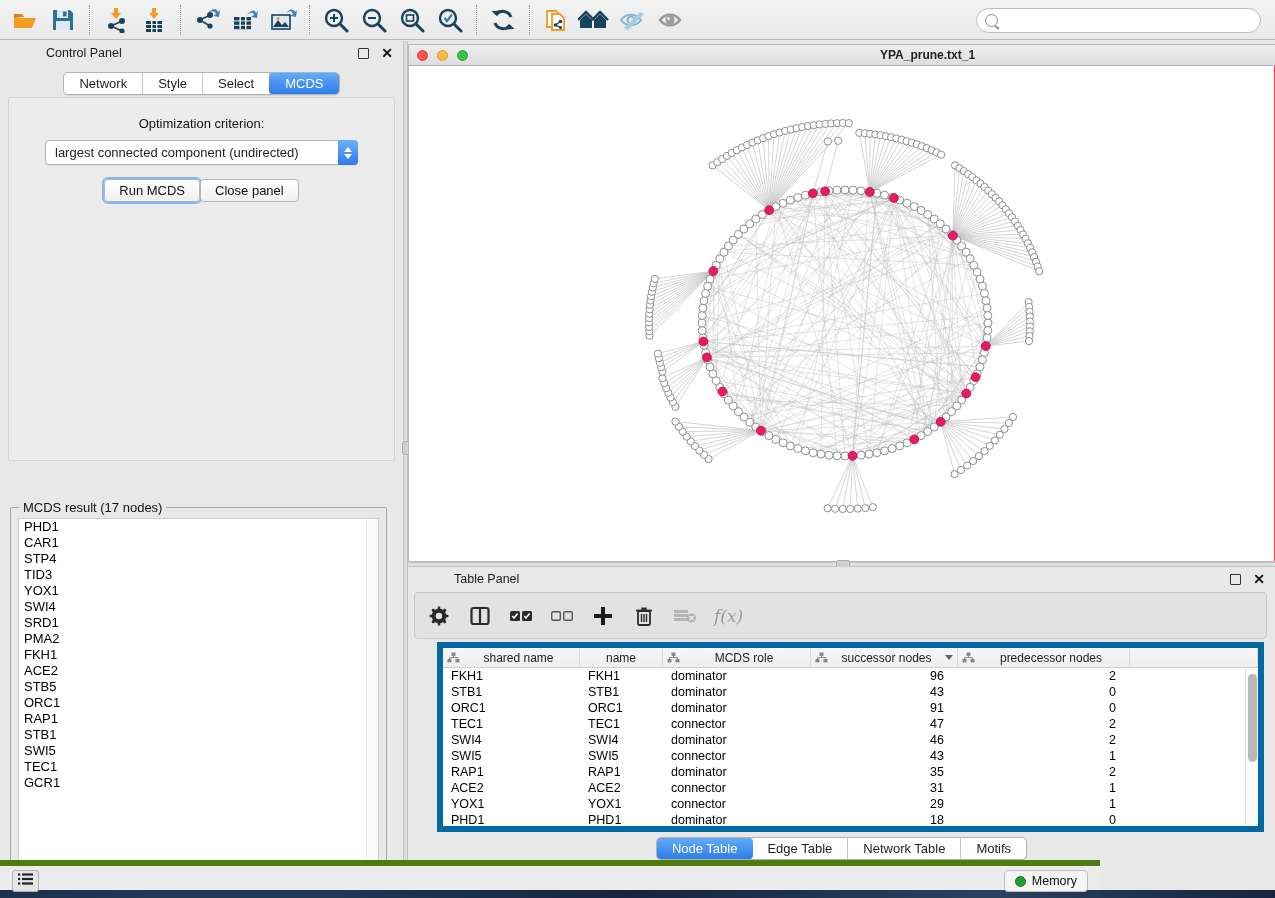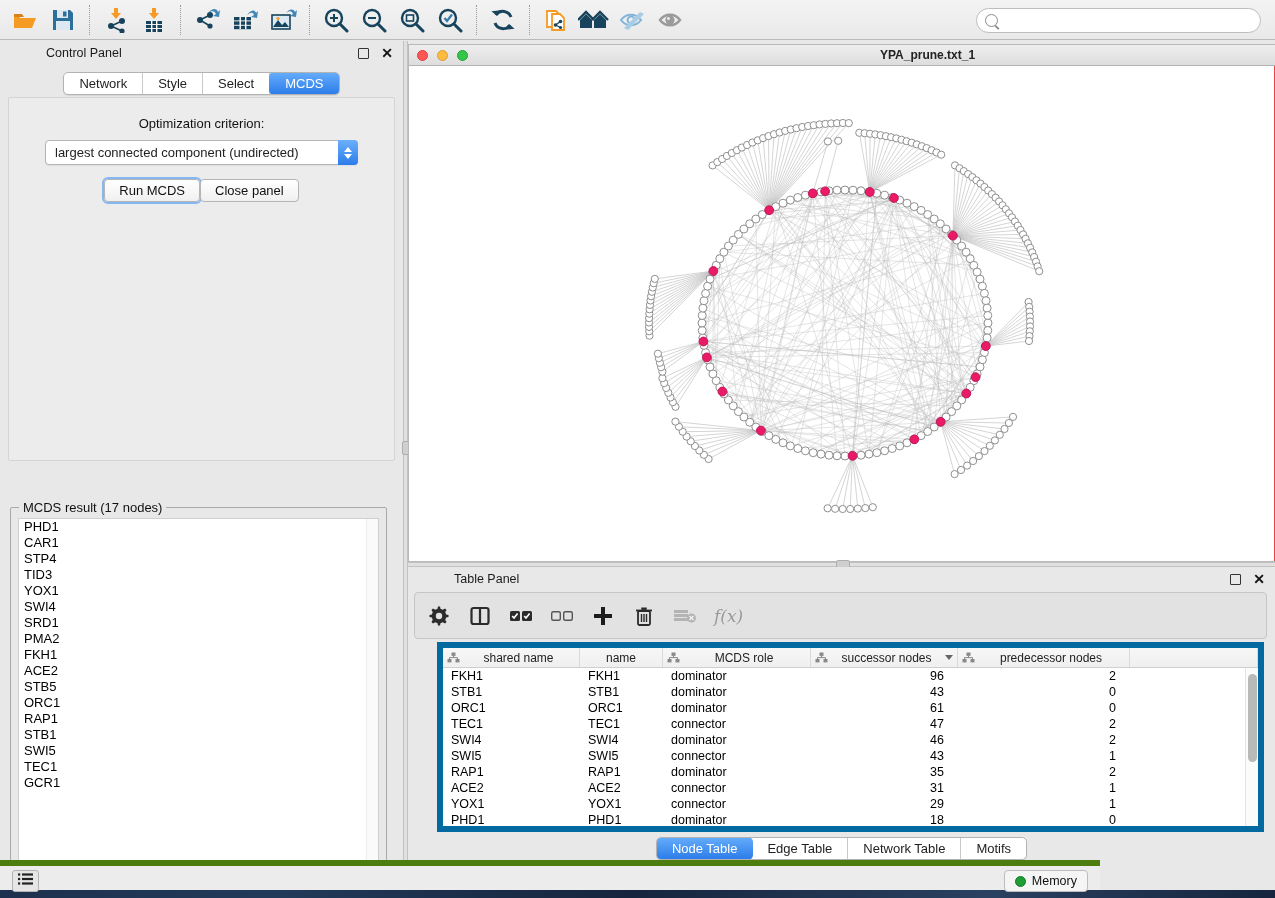--- a/index.html
+++ b/index.html
@@ -1140,21 +1140,21 @@
             <div class="td">STB1</div>
             <div class="td">dominator</div>
             <div class="td num">43</div>
             <div class="td num">0</div>
             <div class="td"></div>
           </div>
           <div class="tr">
             <div class="td">ORC1</div>
             <div class="td">ORC1</div>
             <div class="td">dominator</div>
-            <div class="td num">61</div>
+            <div class="td num">91</div>
             <div class="td num">0</div>
             <div class="td"></div>
           </div>
           <div class="tr">
             <div class="td">TEC1</div>
             <div class="td">TEC1</div>
             <div class="td">connector</div>
             <div class="td num">47</div>
             <div class="td num">2</div>
             <div class="td"></div>

